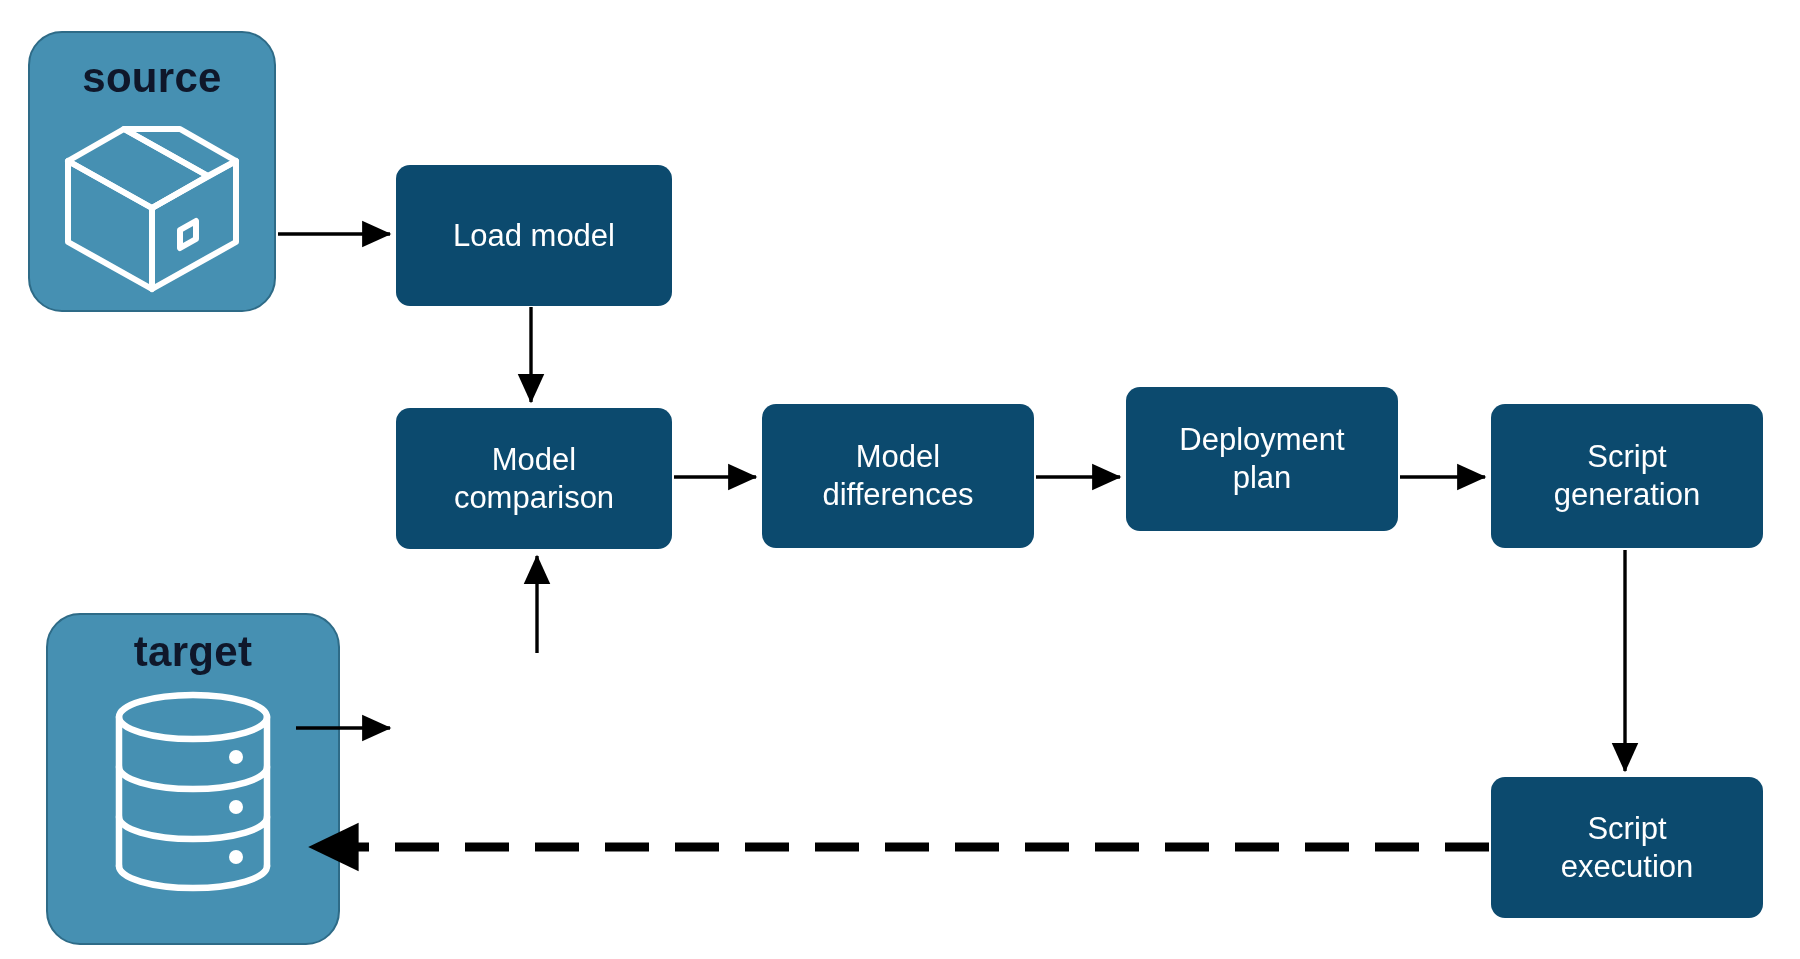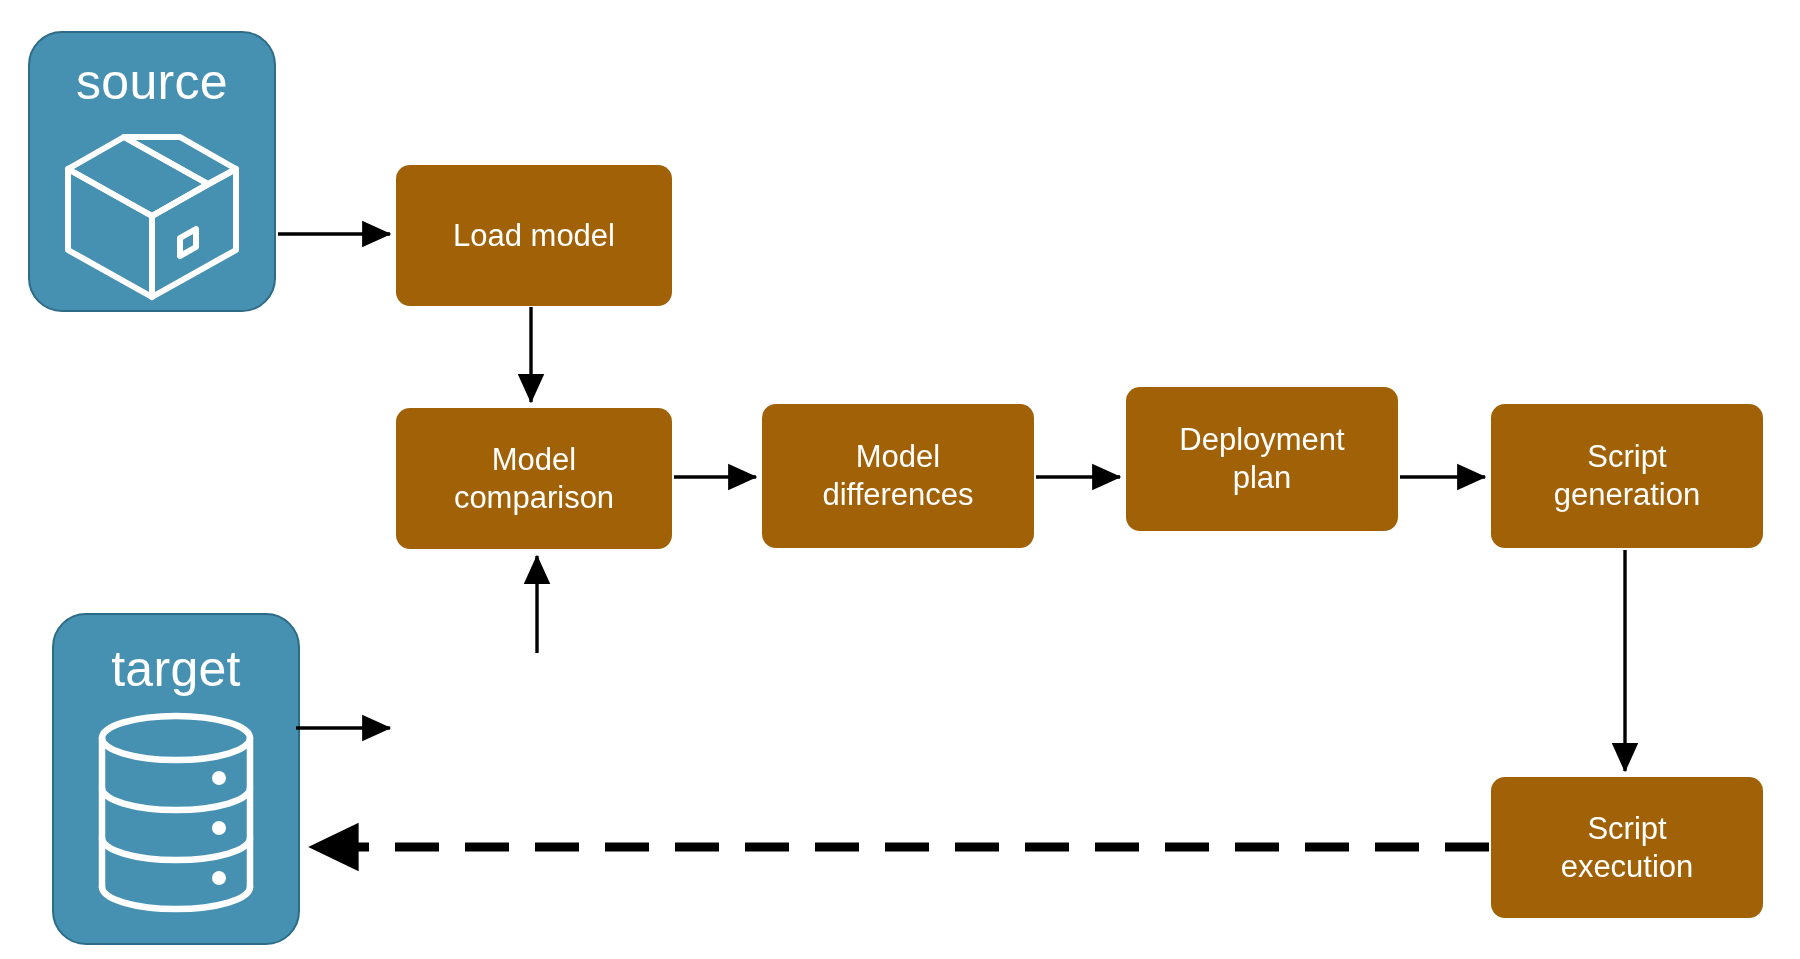--- a/index.html
+++ b/index.html
@@ -23,34 +23,34 @@
     position: absolute;
     background: #4690b2;
     border: 2px solid #2e6b87;
     border-radius: 34px;
     box-sizing: border-box;
     display: flex;
     flex-direction: column;
     align-items: center;
   }
   .endpoint-label {
-    color: #ffffff;
-    font-weight: normal;
-    font-size: 50px;
+    color: #0f172a;
+    font-weight: bold;
+    font-size: 42px;
     letter-spacing: 0.3px;
     line-height: 1;
     user-select: none;
   }
   .endpoint-icon {
     display: block;
   }
   
   .process-box {
     position: absolute;
-    background: #a16207;
+    background: #0c4a6e;
     border-radius: 14px;
     box-sizing: border-box;
     display: flex;
     align-items: center;
     justify-content: center;
     text-align: center;
     color: #ffffff;
     font-size: 31px;
     line-height: 1.22;
     padding: 4px 8px;
@@ -87,21 +87,21 @@
 
           <path d="M174 52 L118 20 L62 20 L146 67 Z"></path>
           <path d="M90 99 L146 67"></path>
 
           <path d="M118 121 L134 112 L134 130 L118 139 Z"></path>
         </g>
       </svg>
     </span>
   </div>
 
-  <div class="endpoint-panel" style="left:46px; top:613px; width:248px; height:332px; padding-top:29px;margin-left:6px;">
+  <div class="endpoint-panel" style="left:46px; top:613px; width:294px; height:332px; padding-top:16px;">
     <span class="endpoint-label">target</span>
     <span class="endpoint-icon" style="margin-top:16px;">
       <svg width="162" height="205" viewBox="0 0 162 205" fill="none" xmlns="http://www.w3.org/2000/svg">
         <g stroke="#ffffff" stroke-width="6.5" fill="none" stroke-linecap="round" stroke-linejoin="round">
           <ellipse cx="81" cy="28" rx="74" ry="22"></ellipse>
           <path d="M7 28 L7 177"></path>
           <path d="M155 28 L155 177"></path>
           <path d="M7 177 A74 22 0 0 0 155 177"></path>
           <path d="M7 78 A74 22 0 0 0 155 78"></path>
           <path d="M7 128 A74 22 0 0 0 155 128"></path>

